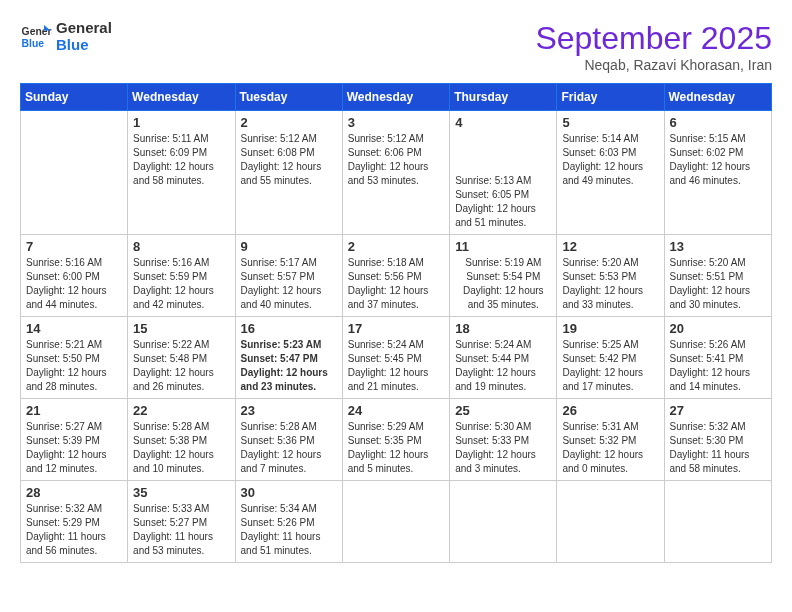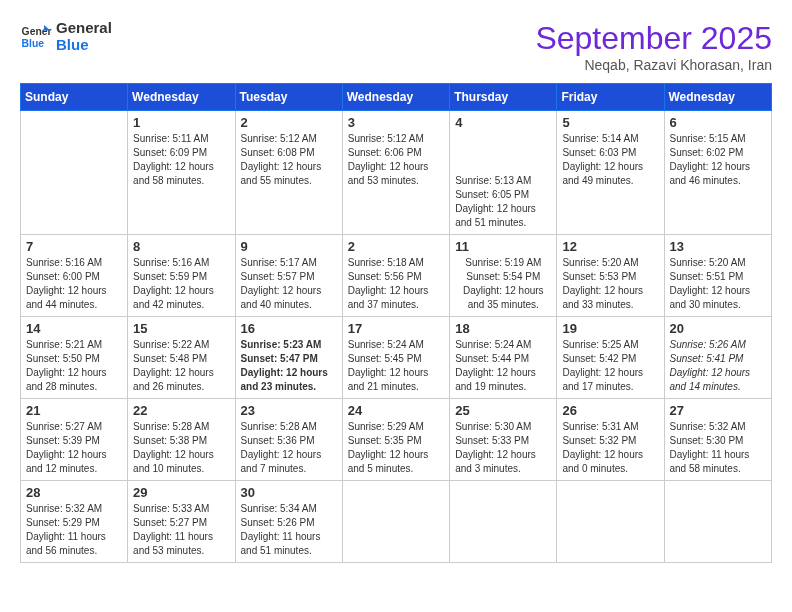--- a/index.html
+++ b/index.html
@@ -245,21 +245,21 @@
         </td>
         <td>
           <span class="day-num">19</span>
           <div class="day-info" style="white-space: pre-line;">Sunrise: 5:25 AM
 Sunset: 5:42 PM
 Daylight: 12 hours
 and 17 minutes.</div>
         </td>
         <td>
           <span class="day-num">20</span>
-          <div class="day-info" style="white-space: pre-line; font-style: italic;">Sunrise: 5:26 AM
+          <div class="day-info" style="white-space: pre-line;">Sunrise: 5:26 AM
 Sunset: 5:41 PM
 Daylight: 12 hours
 and 14 minutes.</div>
         </td>
       </tr>
       <tr>
         <td>
           <span class="day-num">21</span>
           <div class="day-info" style="white-space: pre-line;">Sunrise: 5:27 AM
 Sunset: 5:39 PM
@@ -311,21 +311,21 @@
       </tr>
       <tr>
         <td>
           <span class="day-num">28</span>
           <div class="day-info" style="white-space: pre-line;">Sunrise: 5:32 AM
 Sunset: 5:29 PM
 Daylight: 11 hours
 and 56 minutes.</div>
         </td>
         <td>
-          <span class="day-num">29</span>
+          <span class="day-num">35</span>
           <div class="day-info" style="white-space: pre-line;">Sunrise: 5:33 AM
 Sunset: 5:27 PM
 Daylight: 11 hours
 and 53 minutes.</div>
         </td>
         <td>
           <span class="day-num">30</span>
           <div class="day-info" style="white-space: pre-line;">Sunrise: 5:34 AM
 Sunset: 5:26 PM
 Daylight: 11 hours

